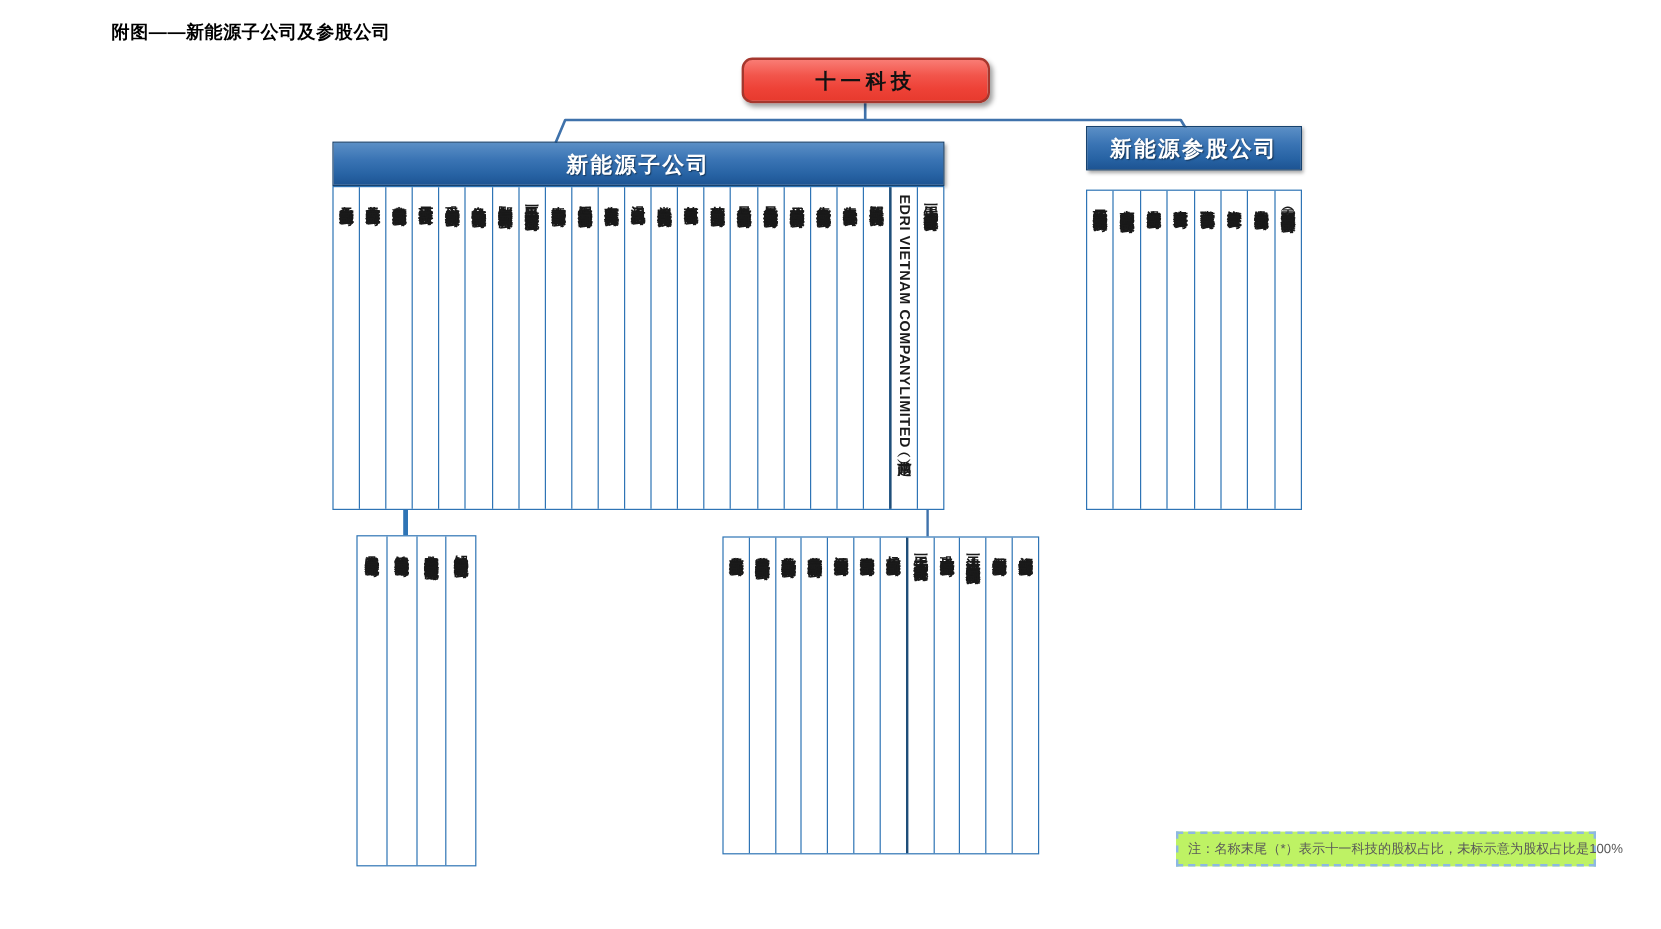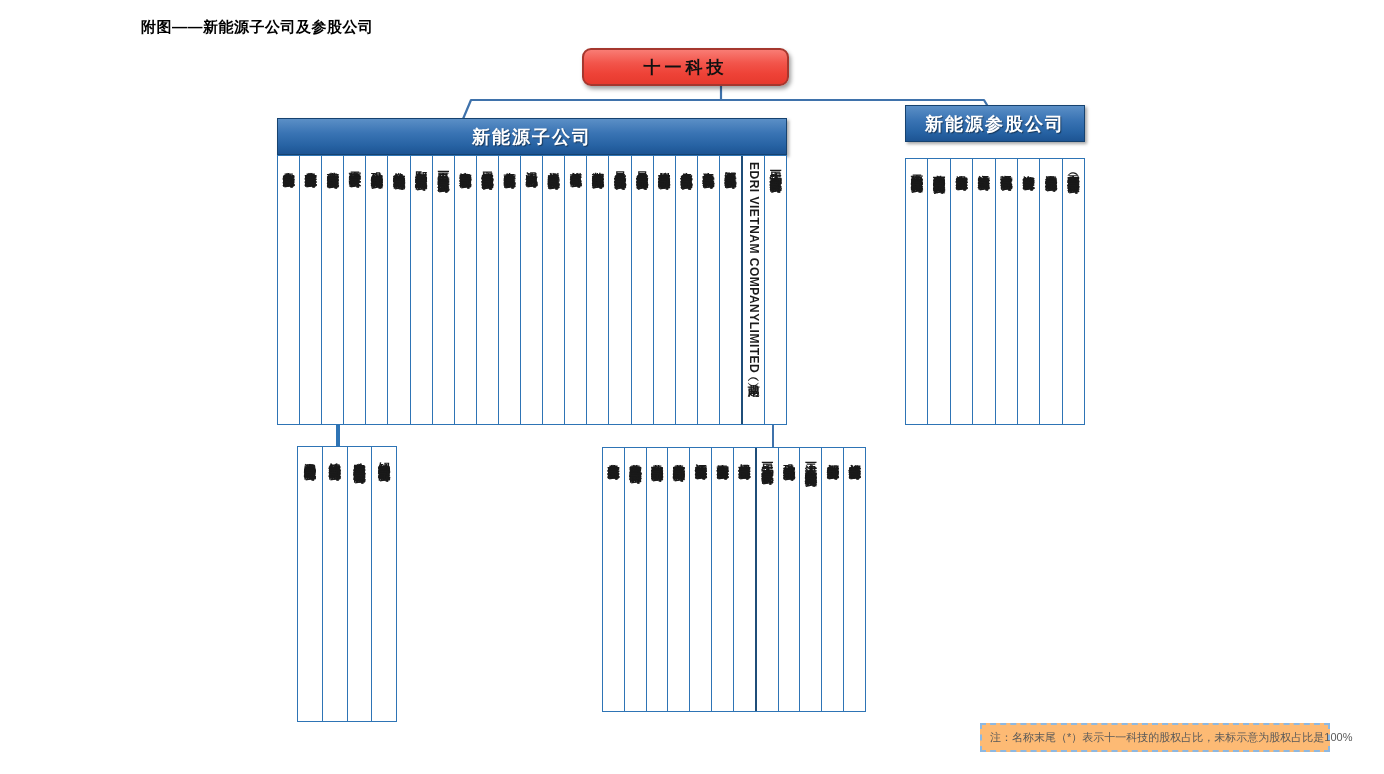--- a/index.html
+++ b/index.html
@@ -3,27 +3,27 @@
 <meta charset="utf-8">
 <style>
   html,body{margin:0;padding:0;}
   body{
     width:1384px;height:774px;position:relative;background:#ffffff;
     font-family:"Liberation Sans","DejaVu Sans",sans-serif;
     overflow:hidden;
   }
   .page-title{
     position:absolute;left:93px;top:18px;
-    font-size:15px;font-weight:bold;color:#000;letter-spacing:0.5px;margin-left:48px;
+    font-size:15px;font-weight:bold;color:#000;letter-spacing:0.5px;
   }
   
   #connectors{position:absolute;left:0;top:0;width:1384px;height:774px;z-index:1;}
   
   .root-node{
-    position:absolute;left:582px;top:48px;width:207px;height:38px;z-index:2;
+    position:absolute;left:618px;top:48px;width:207px;height:38px;z-index:2;
     background:linear-gradient(180deg,#f97c74 0%,#f2554b 38%,#ee4237 70%,#e73a2e 100%);
     border:2px solid #a5372e;border-radius:9px;box-sizing:border-box;
     display:flex;align-items:center;justify-content:center;
     box-shadow:2px 3px 4px rgba(0,0,0,0.38);
   }
   .root-node span{font-size:17px;font-weight:bold;color:#111;letter-spacing:4px;}
   
   .grp-header{
     position:absolute;z-index:2;box-sizing:border-box;
     background:linear-gradient(180deg,#5b8fc6 0%,#3a74b4 40%,#2763a4 75%,#1d5493 100%);
@@ -54,22 +54,22 @@
   #subs-cols .col:nth-child(22){border-left:2px solid #1f4e79;margin-left:-1px;}
   #wx-cols .col:nth-child(8){border-left:2px solid #1f4e79;margin-left:-1px;}
   .vtext{
     writing-mode:vertical-rl;text-orientation:mixed;
     font-size:12px;font-weight:700;color:#1a1a1a;
     letter-spacing:0.5px;line-height:1.2;
     font-family:"Liberation Sans","DejaVu Sans",sans-serif;
   }
   
   .note-box{
-    position:absolute;left:980px;top:723px;width:350px;height:29px;z-index:2;
-    border:2px dashed #8db8e2;box-sizing:border-box;background:#fdba74;
+    position:absolute;left:980px;top:693px;width:350px;height:29px;z-index:2;
+    border:2px dashed #8db8e2;box-sizing:border-box;background:#bef264;
     display:flex;align-items:center;padding:0 8px;
   }
   .note-box span{font-size:11px;color:#595959;white-space:nowrap;}
 </style>
 </head>
 <body>
 
 <div class="page-title">附图——新能源子公司及参股公司</div>
 
 <svg id="connectors" viewBox="0 0 1384 774" xmlns="http://www.w3.org/2000/svg">

